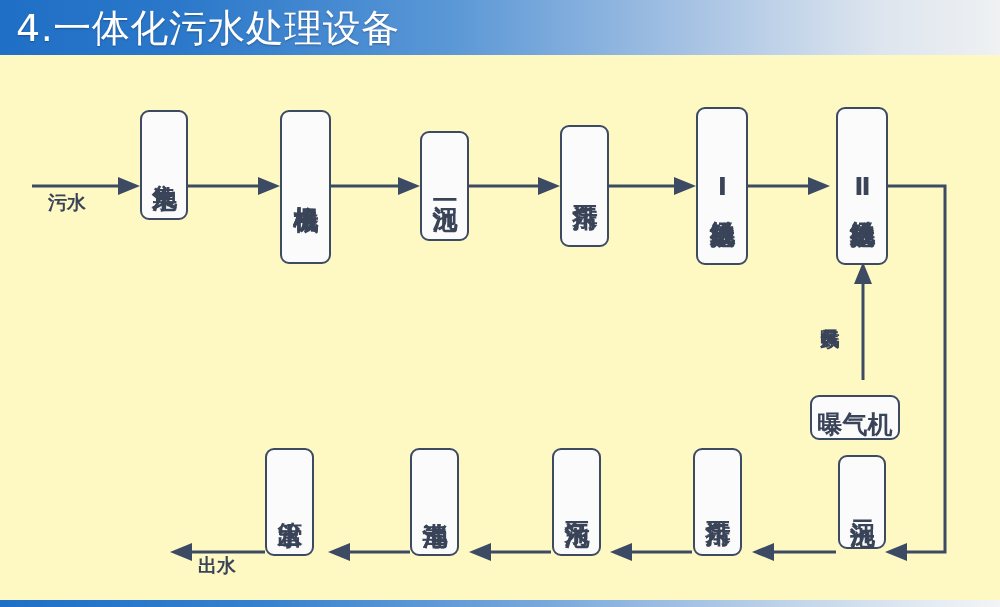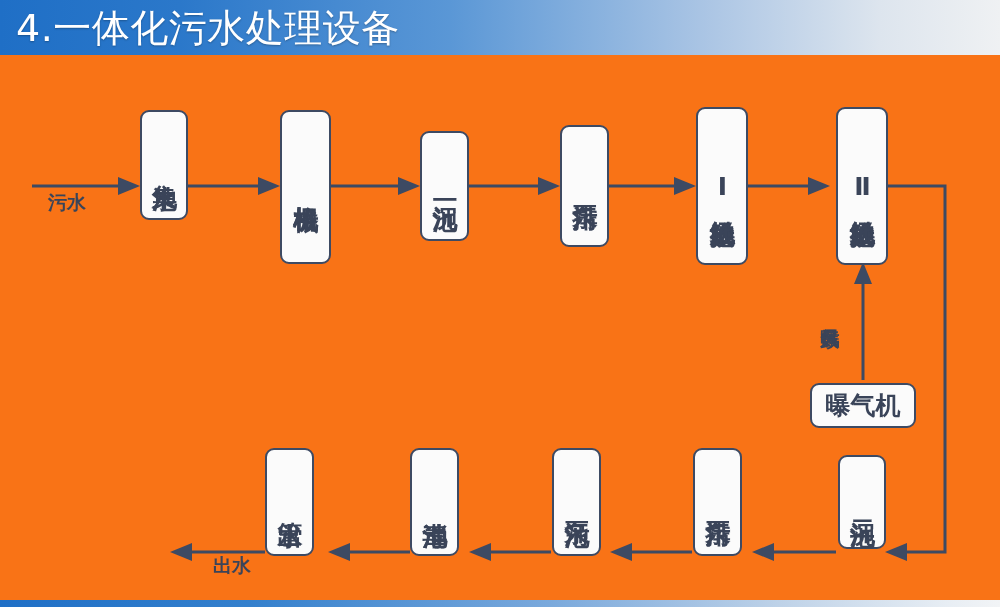--- a/index.html
+++ b/index.html
@@ -8,21 +8,21 @@
     padding: 0;
     background: #ffffff;
   }
   body {
     font-family: "DejaVu Sans", "Liberation Sans", sans-serif;
   }
   #page {
     position: relative;
     width: 1000px;
     height: 607px;
-    background: #f97316;
+    background: #fef9c3;
     overflow: hidden;
   }
 
   
   #header-bar {
     position: absolute;
     left: 0; top: 0;
     width: 1000px;
     height: 55px;
     background: linear-gradient(to right,
@@ -220,21 +220,21 @@
     </div>
 
     <div class="node vertical" style="left:696px; top:52px; width:52px; height:158px;">
       <span class="node-label">Ⅰ级接触池</span>
     </div>
 
     <div class="node vertical" style="left:836px; top:52px; width:52px; height:158px;">
       <span class="node-label">Ⅱ级接触池</span>
     </div>
 
-    <div class="node horizontal" style="left:810px; top:328px; width:106px; height:45px;">
+    <div class="node horizontal" style="left:810px; top:340px; width:90px; height:45px;align-items:flex-end;">
       <span class="node-label">曝气机</span>
     </div>
 
     <div class="node vertical" style="left:838px; top:400px; width:48px; height:94px;">
       <span class="node-label">二沉池</span>
     </div>
 
     <div class="node vertical" style="left:693px; top:393px; width:49px; height:108px;">
       <span class="node-label">排污泵</span>
     </div>
@@ -248,19 +248,19 @@
     </div>
 
     <div class="node vertical" style="left:265px; top:393px; width:49px; height:108px;">
       <span class="node-label">出水管</span>
     </div>
 
     <div class="flow-label" style="left:48px; top:94px;">污水</div>
 
     <div class="flow-label vertical" style="left:820px; top:215px;">鼓风曝气</div>
 
-    <div class="flow-label" style="left:213px; top:457px;font-family:Liberation Serif, serif;">出水</div>
+    <div class="flow-label" style="left:198px; top:457px;font-family:Liberation Serif, serif;">出水</div>
 
   </div>
 
   <div id="footer-bar"></div>
 
 </div>
 
 </body></html>

